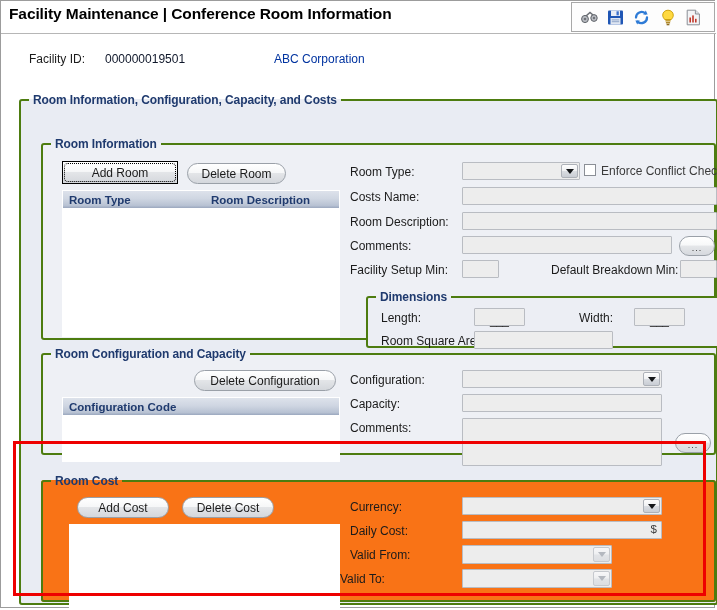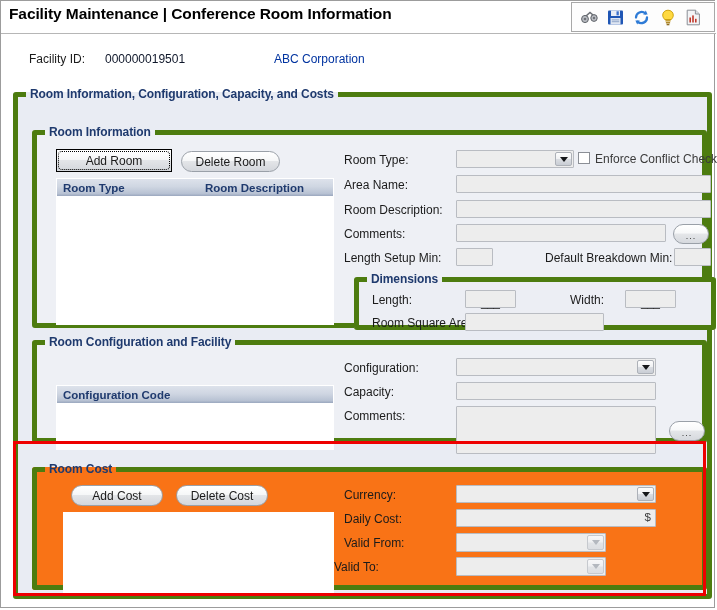--- a/index.html
+++ b/index.html
@@ -86,23 +86,23 @@
   #org-link {
     position: absolute; left: 273px; top: 3px;
     font-size: 12px;
     color: #0033a0;
     cursor: pointer;
   }
 
   
   fieldset.fs {
     position: absolute;
-    margin: 4px;
+    margin: 10px;
     padding: 0;
-    border: 5px solid #4d7c0f;
+    border: 2px solid #4d7c0f;
     border-radius: 3px;
     background: transparent;
     box-sizing: border-box;
   }
   fieldset.fs > legend {
     margin-left: 8px;
     padding: 0 4px;
     font-size: 12px;
     font-weight: bold;
     color: #1f3a6e;
@@ -425,33 +425,33 @@
 
       <div class="flabel" style="left:307px; top:14px;">Room Type:</div>
       <div class="combo" style="left:419px; top:11px; width:118px; height:18px;">
         <div class="cb-arrow">
             <span class="cb-tri"></span>
           </div>
       </div>
       <div class="checkbox" style="left:541px; top:13px;"></div>
       <div class="flabel" style="left:558px; top:13px; color:#3b3b3b;">Enforce Conflict Check</div>
 
-      <div class="flabel" style="left:307px; top:39px;">Area Name:</div>
+      <div class="flabel" style="left:307px; top:39px;">Costs Name:</div>
       <input class="tinput" style="left: 419px; top: 36px; width: 255px; height: 18px;" type="text">
 
       <div class="flabel" style="left:307px; top:64px;">Room Description:</div>
       <input class="tinput" style="left: 419px; top: 61px; width: 255px; height: 18px;" type="text">
 
       <div class="flabel" style="left:307px; top:88px;">Comments:</div>
       <input class="tinput" style="left: 419px; top: 85px; width: 210px; height: 18px;" type="text">
       <div class="ellipsis-btn" style="left:636px; top:85px;">
         <span>...</span>
       </div>
 
-      <div class="flabel" style="left:307px; top:112px;">Length Setup Min:</div>
+      <div class="flabel" style="left:307px; top:112px;">Facility Setup Min:</div>
       <input class="tinput" style="left: 419px; top: 109px; width: 37px; height: 18px;" type="text">
       <div class="flabel" style="left:508px; top:112px;">Default Breakdown Min:</div>
       <input class="tinput" style="left: 637px; top: 109px; width: 37px; height: 18px;" type="text">
 
       <fieldset class="fs" id="fs-dimensions" style="left:313px; top:129px; width:362px; height:58px;">
         <legend>Dimensions</legend>
 
         <div class="flabel" style="left:13px; top:7px;">Length:</div>
         <input class="tinput" style="left: 106px; top: 4px; width: 51px; height: 18px; text-align: center;" type="text">
         <div class="underscore" style="left:122px; top:9px;">___</div>
@@ -459,22 +459,27 @@
         <div class="flabel" style="left:211px; top:7px;">Width:</div>
         <input class="tinput" style="left: 266px; top: 4px; width: 51px; height: 18px; text-align: center;" type="text">
         <div class="underscore" style="left:282px; top:9px;">___</div>
 
         <div class="flabel" style="left:13px; top:30px;">Room Square Area:</div>
         <input class="tinput" style="left: 106px; top: 27px; width: 139px; height: 18px;" type="text">
       </fieldset>
     </fieldset>
 
     <fieldset class="fs" id="fs-room-config">
-      <legend>Room Configuration and Facility</legend>
-
+      <legend>Room Configuration and Capacity</legend>
+
+      <div class="btn" style="left:151px; top:9px; width:142px;">
+        <div class="inner2">
+            <span>Delete Configuration</span>
+          </div>
+      </div>
 
       <div class="grid" style="left:19px; top:36px; width:278px; height:65px;">
         <div class="grid-head">
           <div class="col" style="left:6px;">
               <span>Configuration Code</span>
             </div>
         </div>
         <div class="grid-body" style="height:47px;"></div>
       </div>
 

